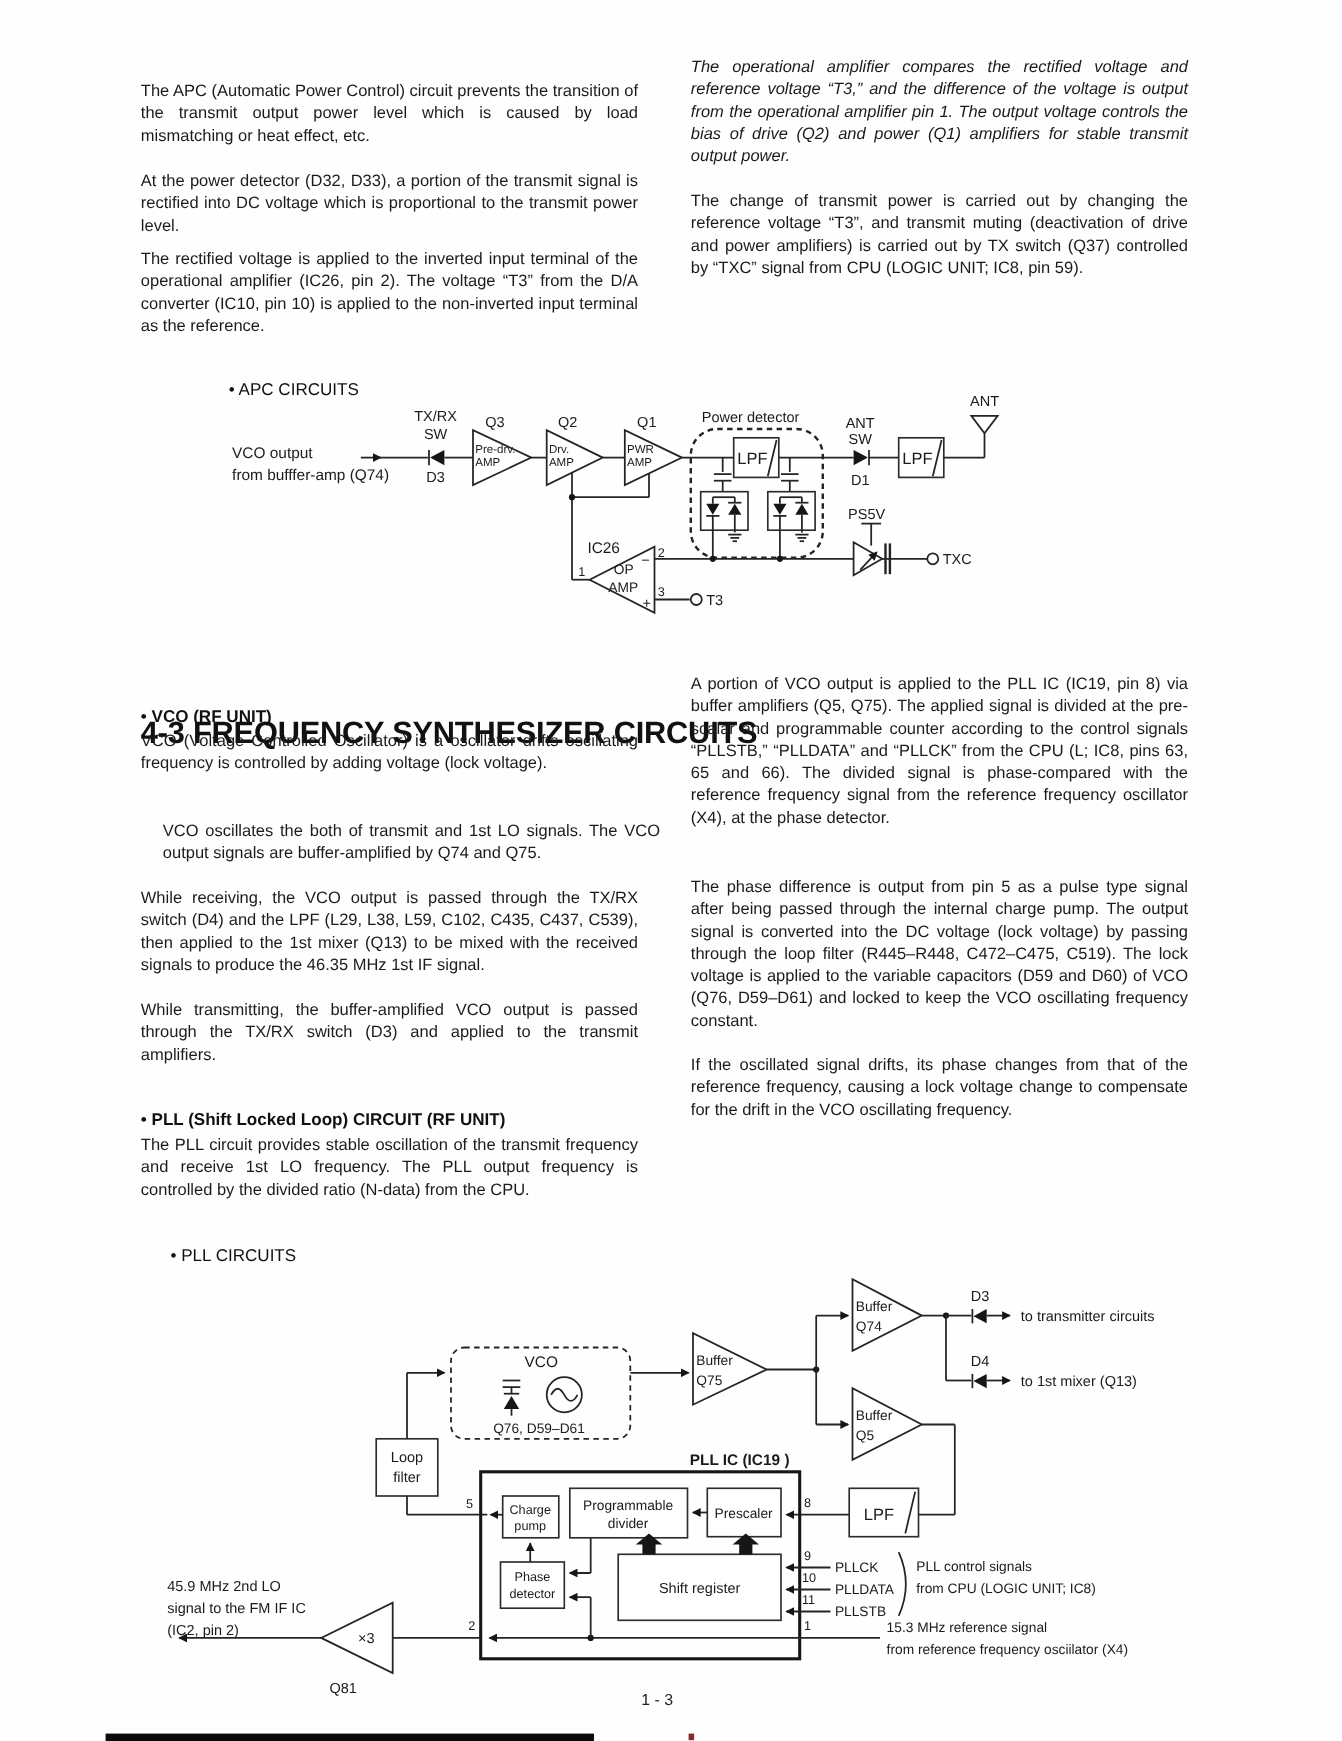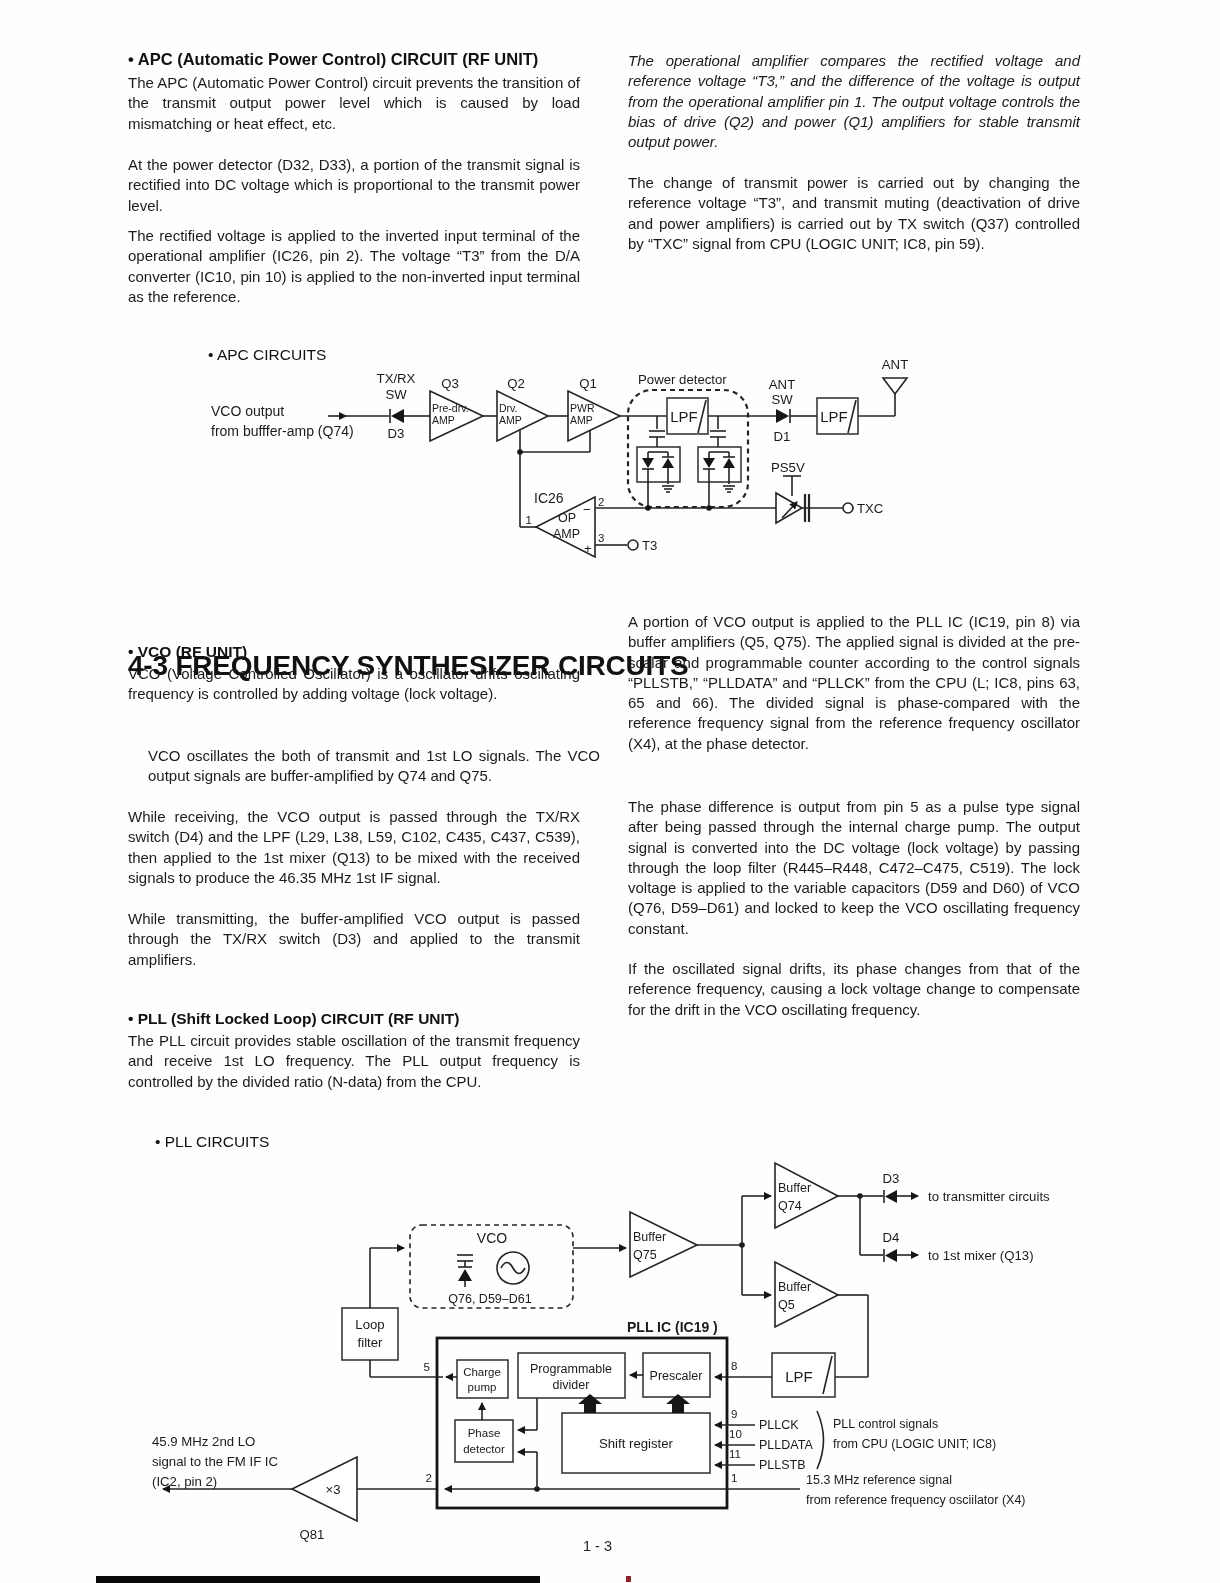--- a/index.html
+++ b/index.html
@@ -24,21 +24,20 @@
   .dash{stroke-dasharray:5 4}
   .dot{fill:#161616}
   .footer-bar{position:absolute;left:96px;top:1576px;width:444px;height:7px;background:#0a0a0a;}
   .footer-speck{position:absolute;left:626px;top:1576px;width:5px;height:6px;background:#8c2430;}
 </style>
 </head>
 <body>
 
 <div class="page">
 
-  <div class="hb" style="left:128px;top:50px;">• APC (Automatic Power Control) CIRCUIT (RF UNIT)</div>
   <div class="para" style="left:128px;top:73px;">The APC (Automatic Power Control) circuit prevents the transition of the transmit output power level which is caused by load mismatching or heat effect, etc.</div>
   <div class="para" style="left:128px;top:155px;">At the power detector (D32, D33), a portion of the transmit signal is rectified into DC voltage which is proportional to the transmit power level.</div>
   <div class="para" style="left:128px;top:226px;">The rectified voltage is applied to the inverted input terminal of the operational amplifier (IC26, pin 2). The voltage “T3” from the D/A converter (IC10, pin 10) is applied to the non-inverted input terminal as the reference.</div>
   <div class="para" style="left:628px;top:51px;font-style:italic;">The operational amplifier compares the rectified voltage and reference voltage “T3,” and the difference of the voltage is output from the operational amplifier pin 1. The output voltage controls the bias of drive (Q2) and power (Q1) amplifiers for stable transmit output power.</div>
   <div class="para" style="left:628px;top:173px;">The change of transmit power is carried out by changing the reference voltage “T3”, and transmit muting (deactivation of drive and power amplifiers) is carried out by TX switch (Q37) controlled by “TXC” signal from CPU (LOGIC UNIT; IC8, pin 59).</div>
 
   <div class="hdiag" style="left:208px;top:346px;">• APC CIRCUITS</div>
 
   <svg style="left:190px;top:345px;" width="740" height="235" viewBox="190 345 740 235">
     <defs>

